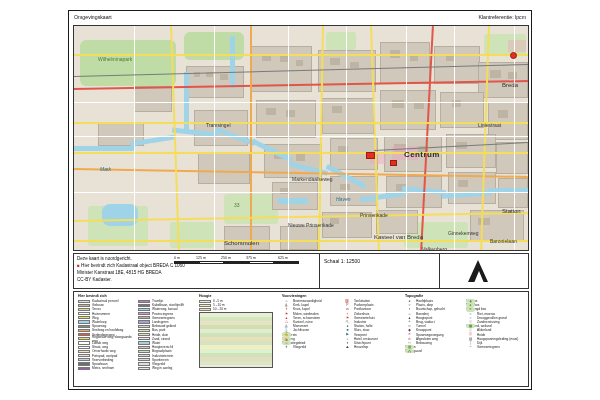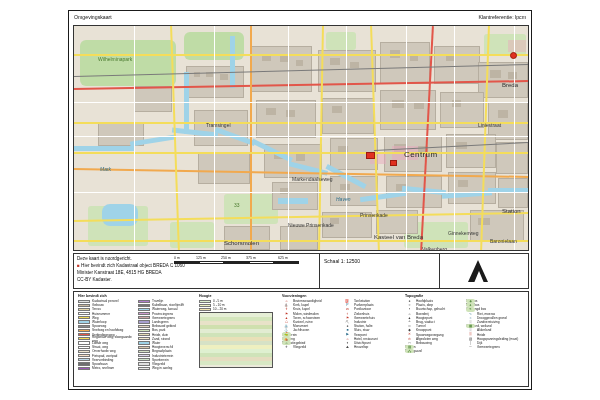--- a/index.html
+++ b/index.html
@@ -81,21 +81,21 @@
     position: absolute;
     background: #e03020;
     border: 0.4px solid #9c1b10;
   }
   .maplabel {
     position: absolute;
     font-size: 5px;
     color: #3a3a3a;
     white-space: nowrap;
   }
-  .maplabel.big { font-size: 8px; color: #2a2a2a; font-weight: normal; letter-spacing: .4px; }
+  .maplabel.big { font-size: 8px; color: #2a2a2a; font-weight: bold; letter-spacing: .4px; }
   .maplabel.mid { font-size: 6px; color: #333; }
   .maplabel.blue { color: #2b6d8c; font-style: italic; }
   .maplabel.green-t { color: #4a7a2e; }
 
   
   .infobar {
     position: absolute;
     left: 4px;
     top: 242px;
     width: 456px;

